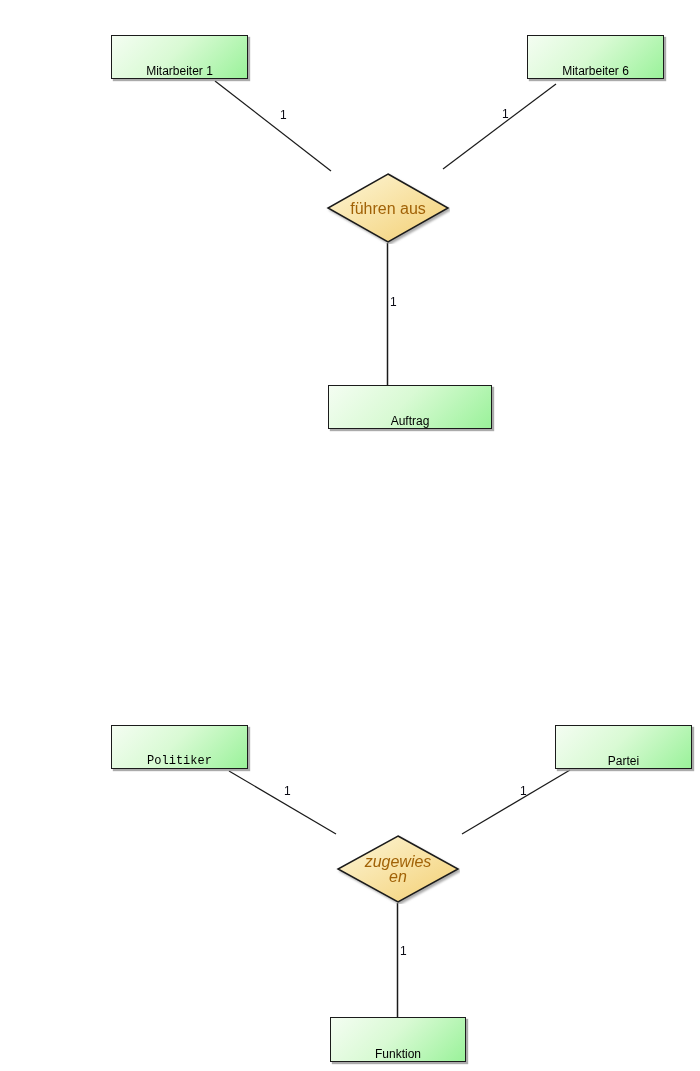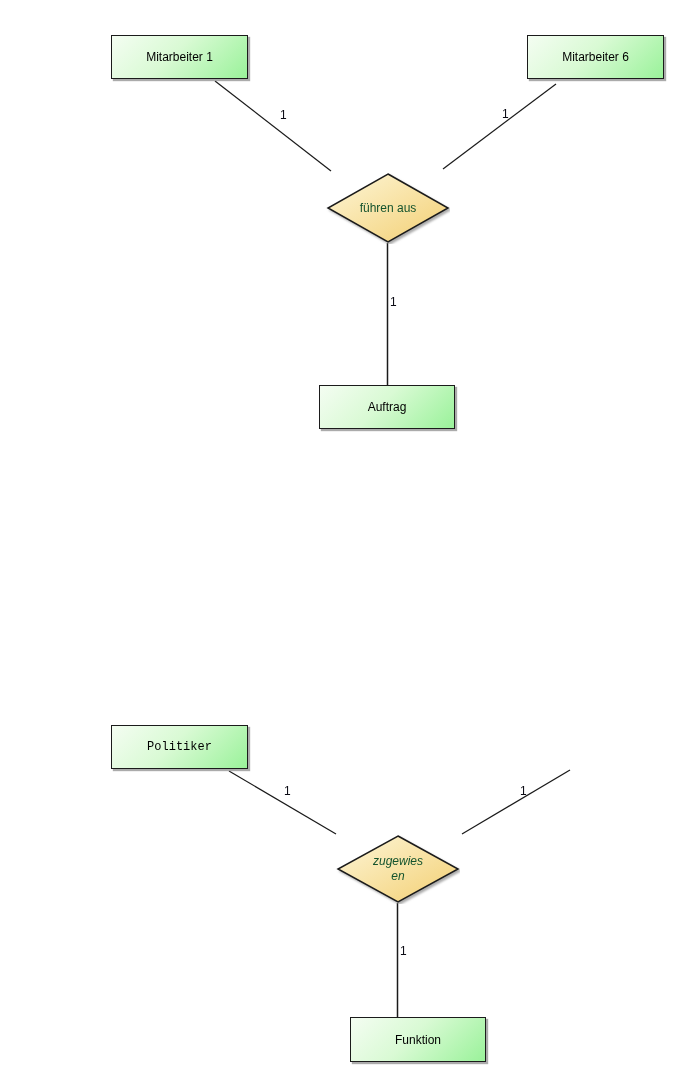--- a/index.html
+++ b/index.html
@@ -25,42 +25,42 @@
   }
   .entity {
     position: absolute;
     width: 137px;
     height: 44px;
     box-sizing: border-box;
     border: 1.5px solid #1b1b1b;
     background: linear-gradient(135deg, #f4fdf2 0%, #d9fad4 45%, #9af29a 100%);
     box-shadow: 2px 2px 1px rgba(150,150,150,0.8);
     display: flex;
-    align-items: center;
+    align-items: flex-end;
     justify-content: center;
     font-size: 12px;
     color: #000000;
     cursor: default;
   }
   .diamond-wrap {
     position: absolute;
   }
   .diamond-label {
     position: absolute;
     left: 0;
     top: 0;
     width: 100%;
     height: 100%;
     display: flex;
     flex-direction: column;
     align-items: center;
     justify-content: center;
-    font-size: 12px;
+    font-size: 16px;
     line-height: 15px;
-    color: #14532d;
+    color: #a16207;
     text-align: center;
     pointer-events: none;
   }
   .card-label {
     position: absolute;
     font-size: 12px;
     line-height: 14px;
     color: #0b0b14;
     background: transparent;
   }
@@ -99,50 +99,53 @@
           <stop offset="1" stop-color="#f3cf72"></stop>
         </linearGradient>
       </defs>
       <polygon points="62,2 122,36 62,70 2,36" fill="url(#gradYellow1)" stroke="#1b1b1b" stroke-width="1.5" style="filter: drop-shadow(2px 2px 1px rgba(150,150,150,0.8));"></polygon>
     </svg>
     <div class="diamond-label">
       <span>führen aus</span>
     </div>
   </div>
 
-  <div class="entity" style="left:319px; top:385px; width:136px;">
+  <div class="entity" style="left:328px; top:385px; width:164px;">
     <span>Auftrag</span>
   </div>
 
   <div class="card-label" style="left:280px; top:108px;">1</div>
   <div class="card-label" style="left:502px; top:107px;">1</div>
   <div class="card-label" style="left:390px; top:295px;">1</div>
 
   <div class="entity" style="left:111px; top:725px;font-family:Liberation Mono, monospace;">
     <span>Politiker</span>
   </div>
 
+  <div class="entity" style="left:555px; top:725px;">
+    <span>Partei</span>
+  </div>
 
   <div class="diamond-wrap" style="left:336px; top:834px; width:124px; height:70px;font-style:italic;">
     <svg width="124" height="70">
       <defs>
         <linearGradient id="gradYellow2" x1="0" y1="0" x2="1" y2="1">
           <stop offset="0" stop-color="#fdf6d8"></stop>
           <stop offset="1" stop-color="#f3cf72"></stop>
         </linearGradient>
       </defs>
       <polygon points="62,2 122,35 62,68 2,35" fill="url(#gradYellow2)" stroke="#1b1b1b" stroke-width="1.5" style="filter: drop-shadow(2px 2px 1px rgba(150,150,150,0.8));"></polygon>
     </svg>
     <div class="diamond-label">
       <span>zugewies</span>
       <span>en</span>
     </div>
   </div>
 
-  <div class="entity" style="left:330px; top:1017px; width:136px; height:45px;margin-left:20px;">
+  <div class="entity" style="left:330px; top:1017px; width:136px; height:45px;">
     <span>Funktion</span>
   </div>
 
   <div class="card-label" style="left:284px; top:784px;">1</div>
   <div class="card-label" style="left:520px; top:784px;">1</div>
   <div class="card-label" style="left:400px; top:944px;">1</div>
 
 </div>
 
 </body></html>

